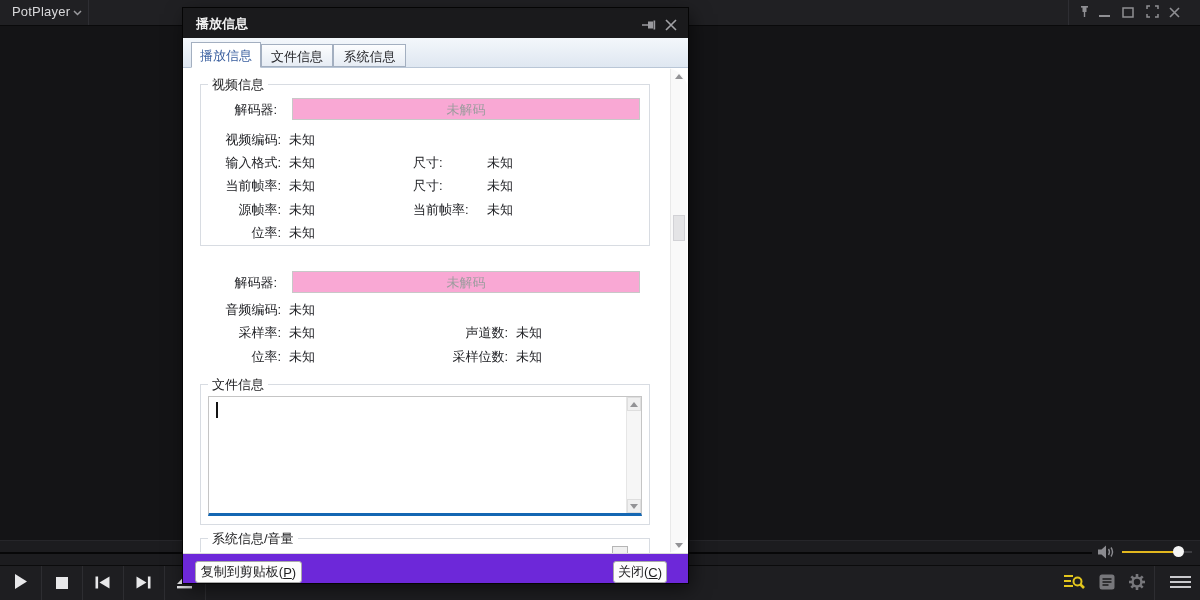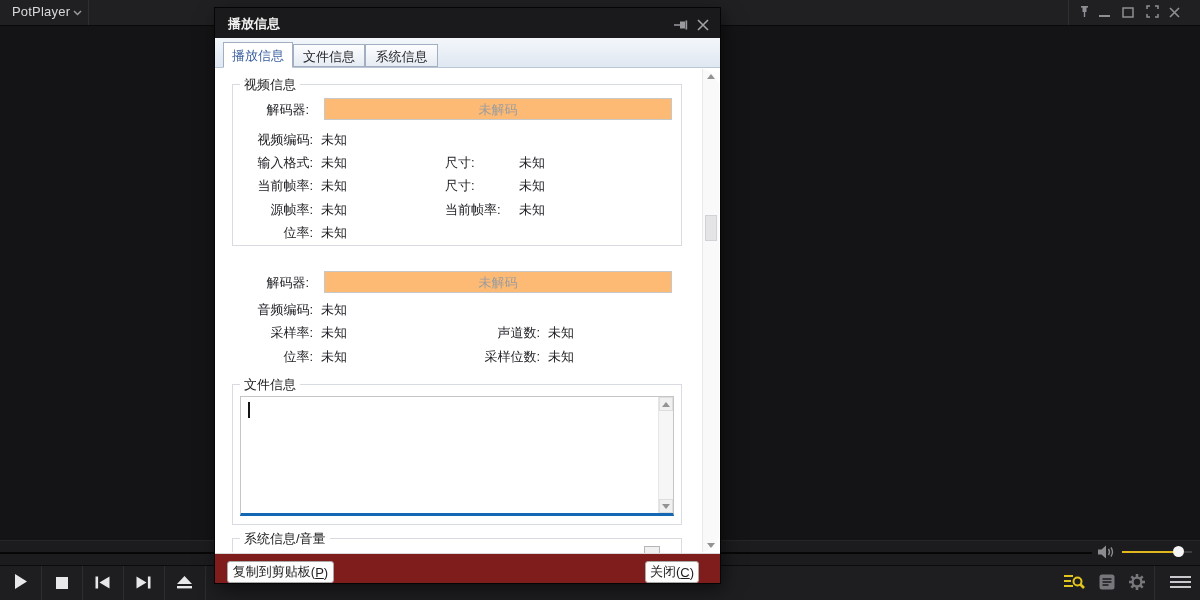--- a/index.html
+++ b/index.html
@@ -14,44 +14,44 @@
   .wbtn{position:absolute;top:0;width:22px;height:25px;display:flex;align-items:center;justify-content:center;cursor:default;}
 
   
   #seekrow{position:absolute;left:0;top:540px;width:1200px;height:25px;background:#1c1c1f;border-top:1px solid #26262a;}
   #seekbar{position:absolute;left:0;top:11px;width:1092px;height:2px;background:#070708;}
   #ctrlbar{position:absolute;left:0;top:565px;width:1200px;height:35px;background:#1e1e21;border-top:1px solid #0b0b0c;}
   .cdiv{position:absolute;top:0;width:1px;height:35px;background:#2d2d31;}
   .cbtn{position:absolute;top:0;height:35px;display:flex;align-items:center;justify-content:center;}
 
   
-  #dialog{position:absolute;left:183px;top:8px;width:505px;height:575px;background:#ffffff;box-shadow:0 0 0 1px #050505,3px 6px 18px rgba(0,0,0,.55);margin-left:32px;}
+  #dialog{position:absolute;left:183px;top:8px;width:505px;height:575px;background:#ffffff;box-shadow:0 0 0 1px #050505,3px 6px 18px rgba(0,0,0,.55);}
   #dlg-titlebar{position:absolute;left:0;top:0;width:505px;height:30px;background:#1a1a1c;}
   #dlg-title{position:absolute;left:13px;top:7px;color:#f2f2f2;font-size:13px;font-weight:bold;}
   #dlg-tabstrip{position:absolute;left:0;top:30px;width:505px;height:30px;background:linear-gradient(#f3f7fb,#dfe7f1);border-bottom:1px solid #b9c6d6;box-sizing:border-box;}
   .tab{position:absolute;top:6px;height:23px;line-height:23px;text-align:center;font-size:13px;color:#26262a;
        background:linear-gradient(#fcfdfe,#e6ecf4);border:1px solid #a3afc0;box-sizing:border-box;}
   .tab.active{top:4px;height:26px;line-height:26px;background:#ffffff;color:#3a5f9f;border-bottom:1px solid #ffffff;z-index:2;}
   #dlg-content{position:absolute;left:0;top:60px;width:505px;height:485px;background:#ffffff;overflow:hidden;}
-  #dlg-btnbar{position:absolute;left:0;top:545px;width:505px;height:30px;background:#7f1d1d;border-top:1px solid #d9d9d9;box-sizing:border-box;}
+  #dlg-btnbar{position:absolute;left:0;top:545px;width:505px;height:30px;background:#6d28d9;border-top:1px solid #d9d9d9;box-sizing:border-box;}
 
   .groupbox{position:absolute;border:1px solid #d8dce2;box-sizing:border-box;background:transparent;}
   .grouptitle{position:absolute;top:-8px;left:7px;background:#ffffff;padding:0 4px;font-size:13px;color:#1c1c1e;line-height:15px;}
 
   .dlgtext{font-size:13px;color:#222327;border-radius:23px;}
   .row{position:absolute;left:0;width:470px;height:17px;}
   .l1{position:absolute;left:18px;width:80px;text-align:right;}
   .v1{position:absolute;left:106px;}
   .vrow .l2{position:absolute;left:230px;width:66px;text-align:left;}
   .vrow .v2{position:absolute;left:304px;}
   .arow .l2{position:absolute;left:230px;width:95px;text-align:right;}
   .arow .v2{position:absolute;left:333px;}
 
   .decoder-input{position:absolute;left:109px;width:348px;height:22px;border:1px solid #c8c8c8;box-sizing:border-box;
-       font-family:"Liberation Sans","DejaVu Sans",sans-serif;font-size:13px;text-align:center;color:#333;background:#fdba74;padding:0;}
+       font-family:"Liberation Sans","DejaVu Sans",sans-serif;font-size:13px;text-align:center;color:#333;background:#f9a8d4;padding:0;}
   .decoder-input::placeholder{color:#9c9c9e;text-align:center;opacity:1;}
 
   
   #detail-box{position:absolute;left:25px;top:328px;width:434px;height:120px;background:#fff;
        border:1px solid #c5c5c5;border-bottom:3px solid #1467b3;box-sizing:border-box;}
   #detail-caret{position:absolute;left:7px;top:5px;width:2px;height:16px;background:#141414;}
   .ta-scroll{position:absolute;right:0;top:0;width:15px;height:100%;background:#f6f6f6;border-left:1px solid #e6e6e6;box-sizing:border-box;}
   .ta-arrow{position:absolute;left:0;width:14px;height:14px;background:#f0f0f0;border:1px solid #dedede;box-sizing:border-box;display:flex;align-items:center;justify-content:center;}
 
   

